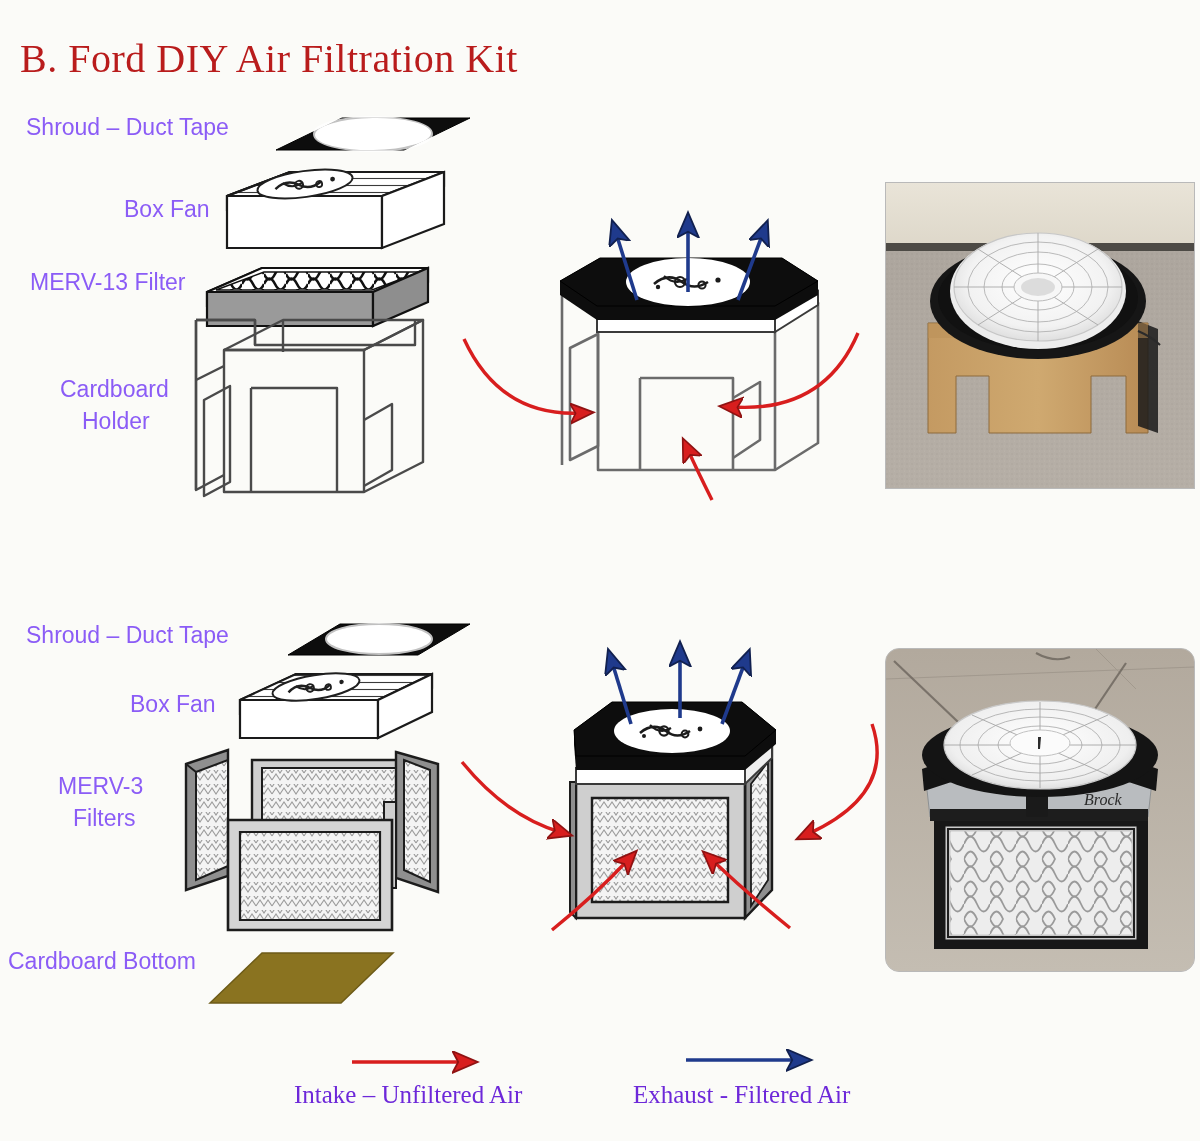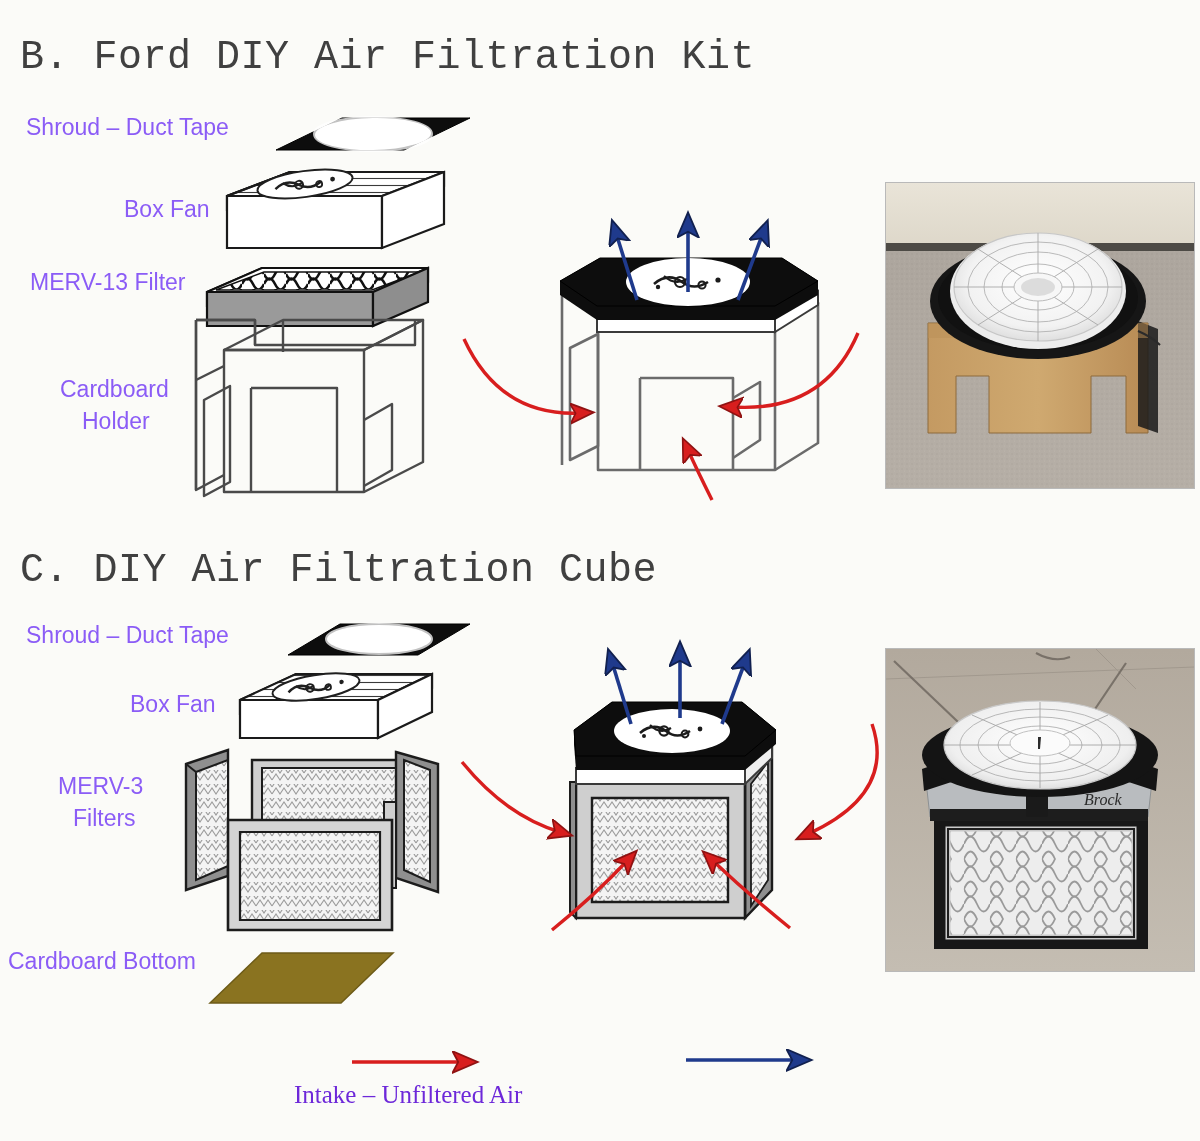--- a/index.html
+++ b/index.html
@@ -11,24 +11,24 @@
   #page {
     position: relative;
     width: 1200px;
     height: 1141px;
     background: #fbfbf8;
     font-family: "Liberation Sans", sans-serif;
     overflow: hidden;
   }
   .sec-title {
     position: absolute;
-    font-family: Liberation Mono, monospace;
+    font-family: Liberation Serif, serif;
     font-size: 40px;
     font-weight: 400;
-    color: #404040;
+    color: #b91c1c;
     letter-spacing: 0.5px;
     white-space: nowrap;
   }
   .lbl {
     position: absolute;
     font-family: "Liberation Sans", sans-serif;
     font-size: 23px;
     font-weight: 400;
     color: #8b5cf6;
     white-space: nowrap;
@@ -66,32 +66,32 @@
 
   <div class="lbl" style="left:26px; top:113px;">Shroud – Duct Tape</div>
 
   <div class="lbl" style="left:124px; top:195px;">Box Fan</div>
 
   <div class="lbl" style="left:30px; top:268px;">MERV-13 Filter</div>
 
   <div class="lbl" style="left:60px; top:375px;">Cardboard</div>
   <div class="lbl" style="left:82px; top:407px;">Holder</div>
 
-  <div class="sec-title" style="left:20px; top:548px;">C. DIY Air Filtration Cube</div>
 
   <div class="lbl" style="left:26px; top:621px;">Shroud – Duct Tape</div>
 
   <div class="lbl" style="left:130px; top:690px;">Box Fan</div>
 
   <div class="lbl" style="left:58px; top:772px;">MERV-3</div>
   <div class="lbl" style="left:73px; top:804px;">Filters</div>
 
   <div class="lbl" style="left:8px; top:947px;text-align:center;">Cardboard Bottom</div>
 
   <div class="legend-txt" style="left:294px; top:1081px;">Intake – Unfiltered  Air</div>
+  <div class="legend-txt" style="left:633px; top:1081px;">Exhaust - Filtered Air</div>
 
   <div class="photo" style="left:885px; top:182px; width:308px; height:305px;">
     <svg viewBox="0 0 308 305" width="308" height="305">
       <defs>
         <linearGradient id="bWall" x1="0" y1="0" x2="0" y2="1">
           <stop offset="0" stop-color="#e9e4d8"></stop>
             <stop offset="1" stop-color="#ddd7c9"></stop>
         </linearGradient>
         <linearGradient id="bFloor" x1="0" y1="0" x2="0" y2="1">
           <stop offset="0" stop-color="#a9a29a"></stop>
@@ -141,21 +141,21 @@
         <line x1="152" y1="104" x2="212" y2="66"></line>
         <line x1="152" y1="104" x2="92" y2="142"></line>
         <line x1="152" y1="104" x2="212" y2="142"></line>
       </g>
       <ellipse cx="152" cy="104" rx="24" ry="14" fill="#f7f7f7" stroke="#bbb" stroke-width="1"></ellipse>
       <ellipse cx="152" cy="104" rx="17" ry="9" fill="#dcdcdc"></ellipse>
       <path d="M252,148 q14,6 22,14" stroke="#2a2a2a" stroke-width="2" fill="none"></path>
     </svg>
   </div>
 
-  <div class="photo" style="left:885px; top:648px; width:308px; height:322px;">
+  <div class="photo" style="left:885px; top:648px; width:308px; height:322px;border-radius:14px;">
     <svg viewBox="0 0 308 322" width="308" height="322">
       <defs>
         <linearGradient id="cGround" x1="0" y1="0" x2="0" y2="1">
           <stop offset="0" stop-color="#b2a99d"></stop>
             <stop offset="1" stop-color="#c4bdb2"></stop>
         </linearGradient>
         <radialGradient id="cFan" cx="0.5" cy="0.45" r="0.62">
           <stop offset="0" stop-color="#ffffff"></stop>
             <stop offset="0.75" stop-color="#efefef"></stop>
           <stop offset="1" stop-color="#d2d2d2"></stop>

